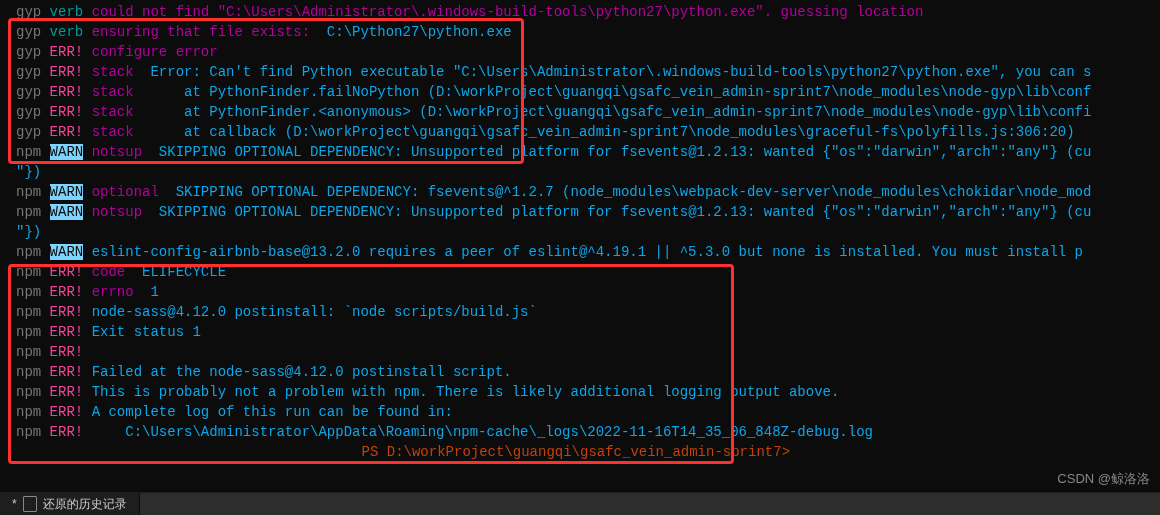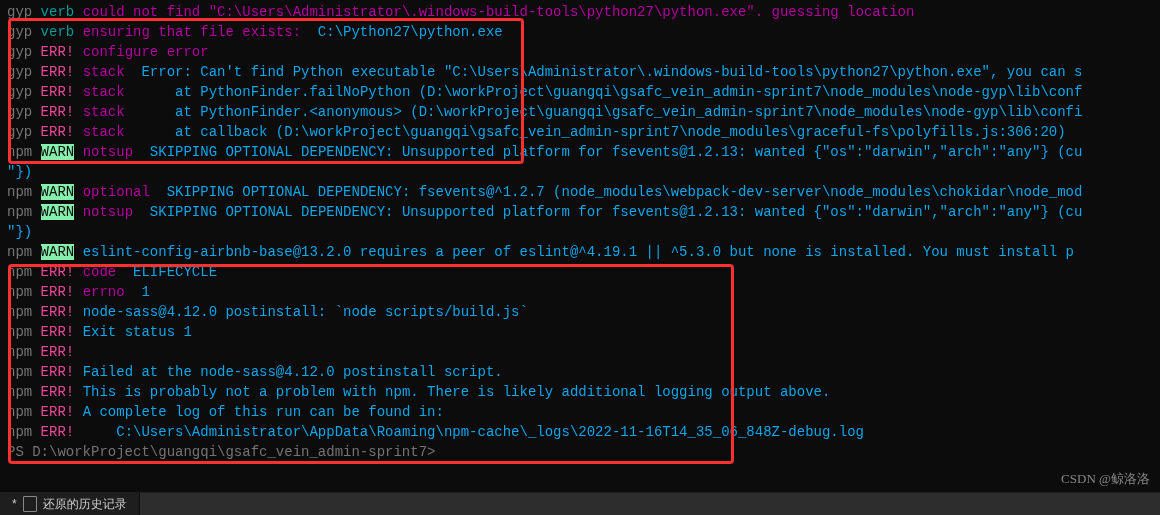--- a/index.html
+++ b/index.html
@@ -9,32 +9,32 @@
     font-family: 'Consolas', 'Courier New', monospace;
     font-size: 14px;
     line-height: 20px;
     color: #cccccc;
     width: 1160px;
     height: 515px;
     overflow: hidden;
     position: relative;
   }
   .terminal {
-    padding: 2px 7px;
+    padding: 2px 16px;
     white-space: pre;
     overflow: hidden;
   }
   .ln { display: block; }
   .verb { color: #009999; }
   .err { color: #ec4899; }
-  .warn { background: #86efac; color: #0c0c0c; }
+  .warn { background: #7dd3fc; color: #0c0c0c; }
   .label-gr { color: #767676; }
   .purple { color: #b4009e; }
   .white { color: #0ea5e9; }
-  .prompt { color: #737373; }
+  .prompt { color: #c2410c; text-align: center; }
   .box1 {
     position: absolute;
     border: 3px solid #ff3030;
     border-radius: 4px;
     left: 8px;
     top: 18px;
     width: 510px;
     height: 140px;
     pointer-events: none;
   }
@@ -47,21 +47,21 @@
     width: 720px;
     height: 194px;
     pointer-events: none;
   }
   .watermark {
     position: absolute;
     right: 10px;
     bottom: 26px;
     color: #888;
     font-size: 13px;
-    font-family: Liberation Serif, serif;
+    font-family: Liberation Sans, sans-serif;
   }
   .tab-bar {
     position: absolute;
     left: 0;
     bottom: 0;
     height: 22px;
     width: 100%;
     background: #2d2d2d;
     border-top: 1px solid #1e1e1e;
     display: flex;

